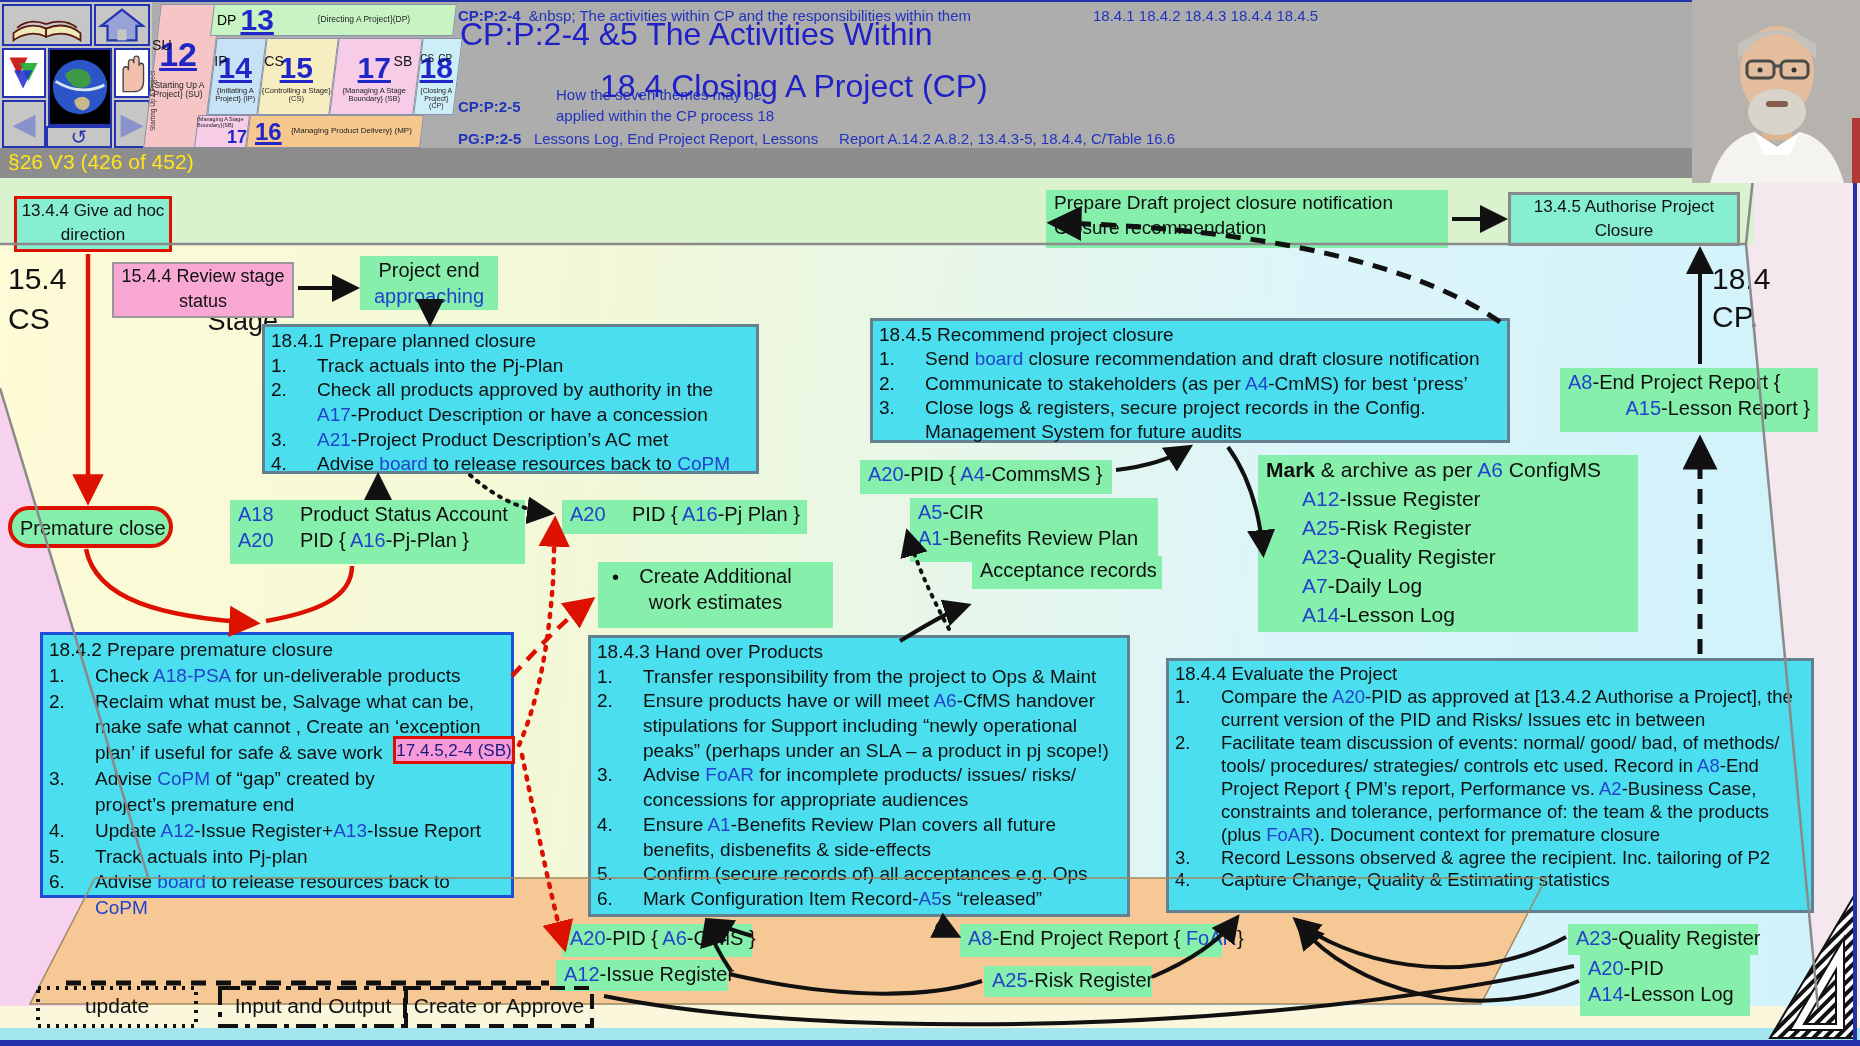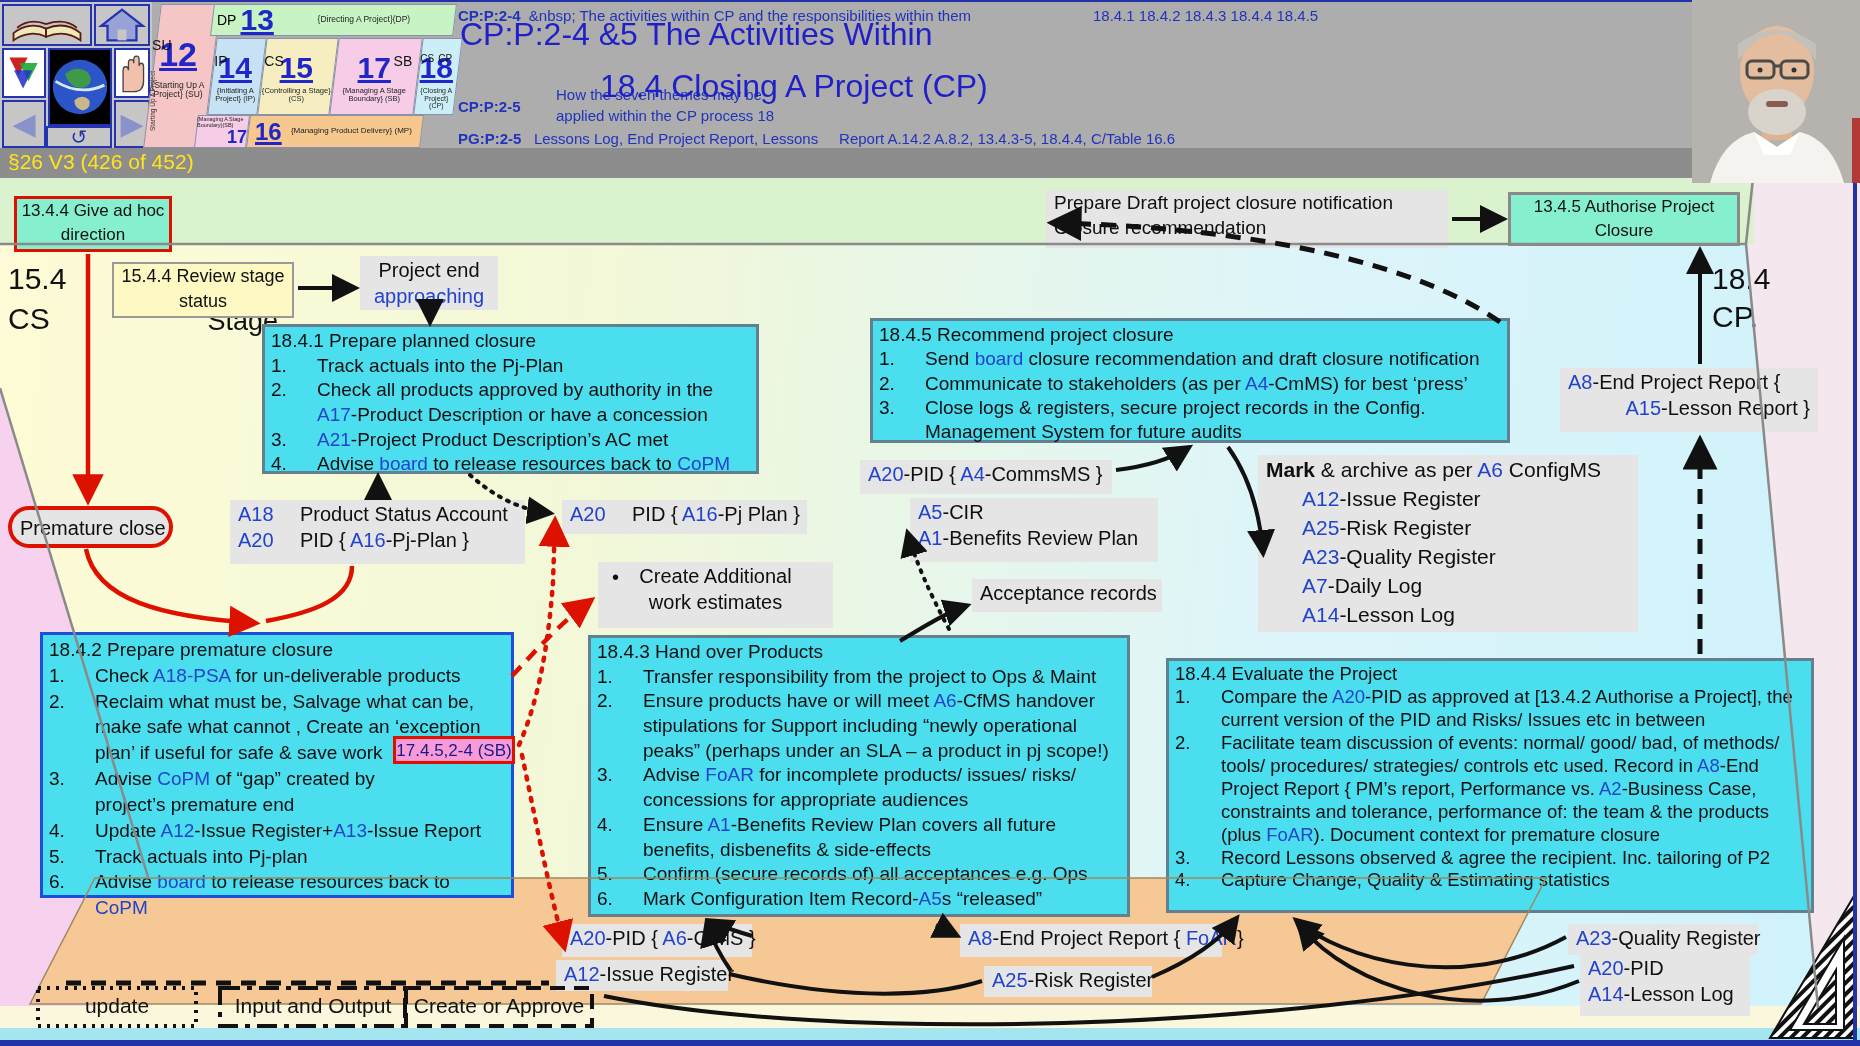--- a/index.html
+++ b/index.html
@@ -40,21 +40,21 @@
   .strip2{position:absolute;left:0;top:1028px;width:1860px;height:12px;background:#A3E6F0;z-index:5}
   .strip3{position:absolute;left:0;top:1040px;width:1860px;height:6px;background:#2233AA;z-index:5}
   .rborder{position:absolute;left:1853px;top:178px;width:4px;height:868px;background:#2233AA;z-index:44}
   
   .cyanbox{position:absolute;background:#4ADEEF;border:3px solid #64808F;color:#101010;
            padding:2px 8px 2px 6px;box-sizing:border-box;z-index:10;font-size:19px}
   .redborder{border:3px solid #1d4ed8}
   .li{display:flex;align-items:flex-start}
   .li .n{flex:0 0 46px}
   .li .t{flex:1}
-  .glabel{position:absolute;background:#e5e5e5;color:#0F0F0F;padding:1px 8px;box-sizing:border-box;
+  .glabel{position:absolute;background:#86efac;color:#0F0F0F;padding:1px 8px;box-sizing:border-box;
           z-index:10;font-size:20px;line-height:1.3;white-space:nowrap}
   .tealbox{position:absolute;background:#85EFD0;text-align:center;box-sizing:border-box;z-index:10;
            font-size:17px;line-height:1.4;color:#111}
   .biglab{position:absolute;font-size:30px;color:#111;z-index:9;white-space:nowrap}
   .s-b{color:#2243CC}
   .s-bold{font-weight:bold}
   .sbref{position:absolute;left:393px;top:736px;width:122px;height:28px;background:#F79AD8;
          border:3px solid #DD1100;color:#1A1A80;font-size:17px;text-align:center;line-height:23px;
          z-index:25;box-sizing:border-box}
   .legtxt{position:absolute;z-index:41;font-size:21px;color:#111;text-align:center}
@@ -221,21 +221,21 @@
     <div>direction</div>
   </div>
   <div class="glabel" style="left:1046px;top:190px;width:402px;height:58px;font-size:19px">
     <div>Prepare Draft project closure notification</div>
     <div>Closure recommendation</div>
   </div>
   <div class="tealbox" style="left:1508px;top:192px;width:232px;height:54px;border:3px solid #8A8A8A">
     <div>13.4.5 Authorise Project</div>
     <div>Closure</div>
   </div>
-  <div class="tealbox" style="left:112px;top:262px;width:182px;height:56px;background:#fef9c3;border:2px solid #999;font-size:18px">
+  <div class="tealbox" style="left:112px;top:262px;width:182px;height:56px;background:#f9a8d4;border:2px solid #999;font-size:18px">
     <div>15.4.4 Review stage</div>
     <div>status</div>
   </div>
   <div class="glabel" style="left:360px;top:256px;width:138px;height:54px;text-align:center">
     <div>Project end</div>
     <div class="s-b">approaching</div>
   </div>
   <div class="glabel" style="left:8px;top:506px;width:165px;height:42px;border:4px solid #DD1100;border-radius:21px;text-align:center;line-height:34px">Premature close</div>
 
   <div class="glabel" style="left:230px;top:500px;width:295px;height:64px">
@@ -255,21 +255,21 @@
   <div class="glabel" style="left:598px;top:562px;width:235px;height:66px">
     <span style="position:absolute;left:14px;top:2px">•</span>
     <div style="text-align:center">Create Additional</div>
     <div style="text-align:center">work estimates</div>
   </div>
   <div class="glabel" style="left:860px;top:460px;width:252px;height:34px"><span class="s-b">A20</span><span>-PID { </span><span class="s-b">A4</span><span>-CommsMS }</span></div>
   <div class="glabel" style="left:910px;top:498px;width:248px;height:64px">
     <div><span class="s-b">A5</span><span>-CIR</span></div>
     <div><span class="s-b">A1</span><span>-Benefits Review Plan</span></div>
   </div>
-  <div class="glabel" style="left:972px;top:579px;width:190px;height:33px">Acceptance records</div>
+  <div class="glabel" style="left:972px;top:556px;width:190px;height:33px">Acceptance records</div>
 
   <div class="glabel" style="left:1258px;top:455px;width:380px;height:177px;font-size:21px;line-height:1.38">
     <div><span class="s-bold">Mark</span><span> &amp; archive as per </span><span class="s-b">A6</span><span> ConfigMS</span></div>
     <div style="padding-left:36px"><span class="s-b">A12</span><span>-Issue Register</span></div>
     <div style="padding-left:36px"><span class="s-b">A25</span><span>-Risk Register</span></div>
     <div style="padding-left:36px"><span class="s-b">A23</span><span>-Quality Register</span></div>
     <div style="padding-left:36px"><span class="s-b">A7</span><span>-Daily Log</span></div>
     <div style="padding-left:36px"><span class="s-b">A14</span><span>-Lesson Log</span></div>
   </div>
 

